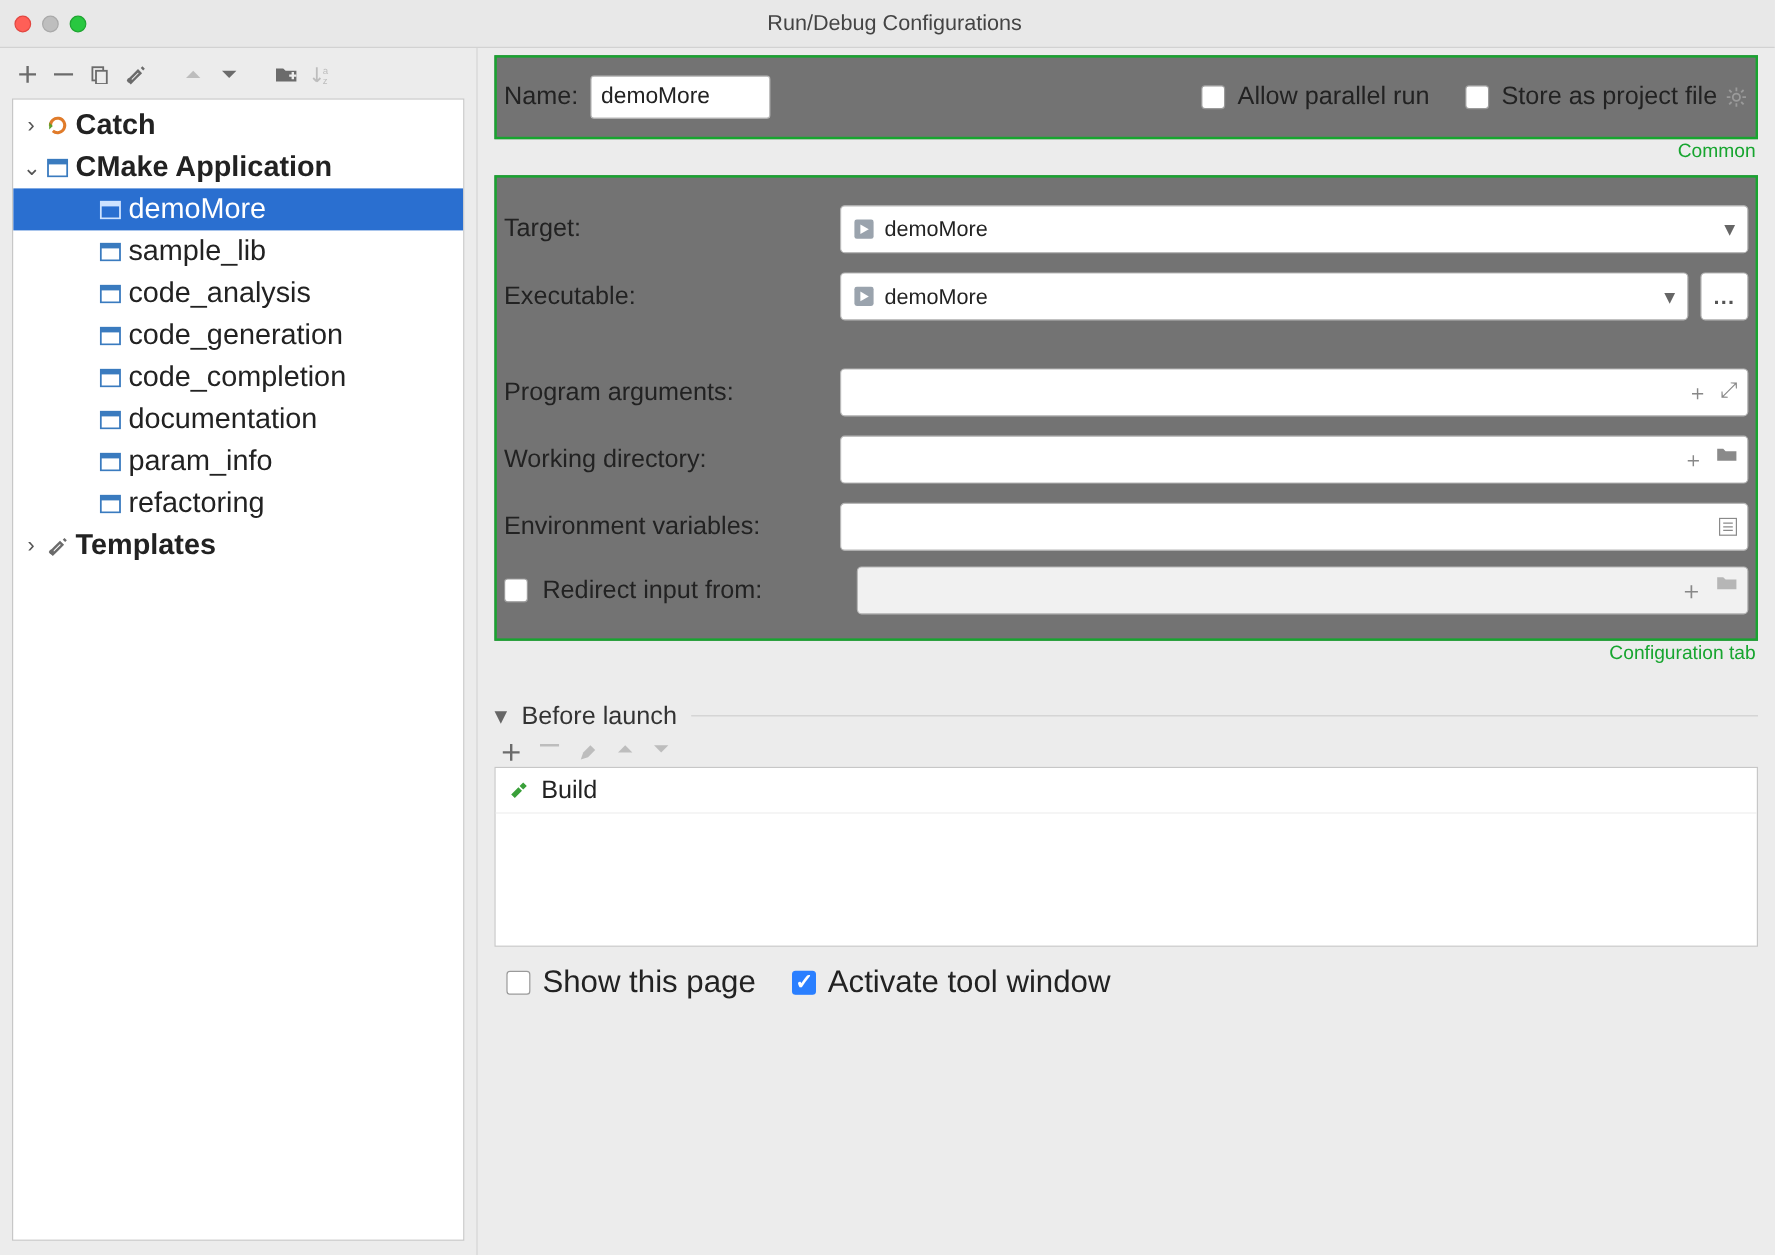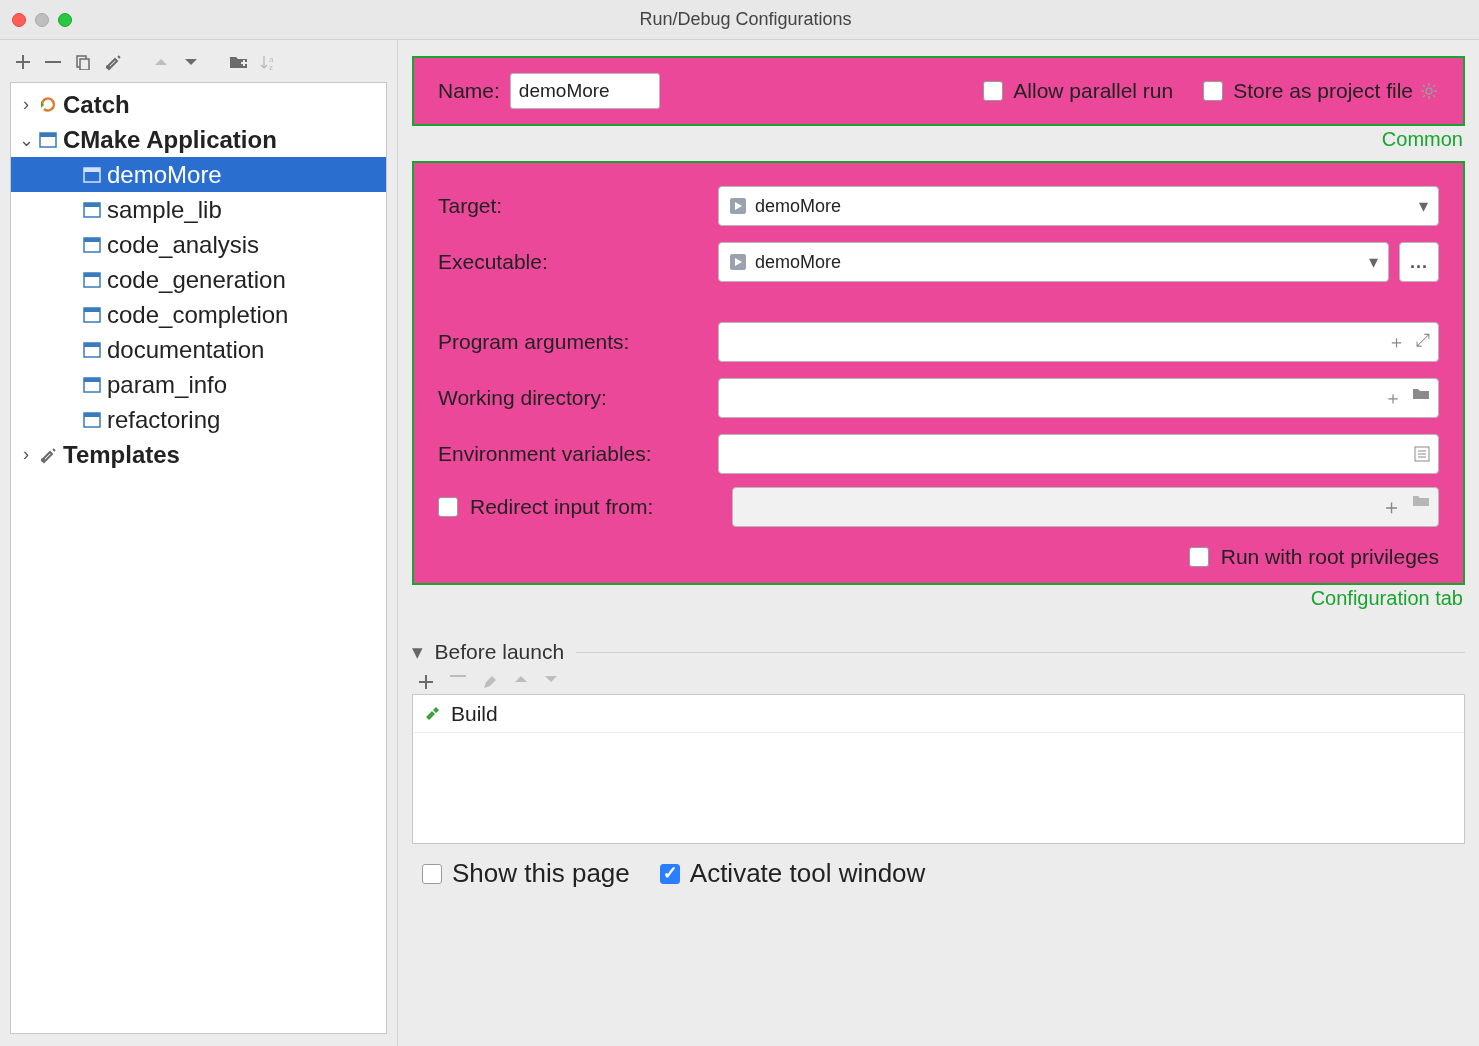--- a/index.html
+++ b/index.html
@@ -59,26 +59,25 @@
   }
   .tree-row.selected { background:#2a6fd0; color:#fff; }
   .indent0 { padding-left: 8px; }
   .indent2 { padding-left: 72px; }
   .tree-label { font-size:24px; }
   .bold { font-weight:700; }
   .chev { width:14px; display:inline-block; text-align:center; color:#555;}
   .content { flex:1; padding: 6px 14px 10px 14px; overflow:auto; }
   .panel {
     border: 2px solid #17a52f;
-    padding: 10px 24px;
-    background: #ec4899;
-    margin-top: 10px;
+    padding: 10px 6px;
+    background: #737373;
   }
   .panel-label {
-    text-align:right; color:#17a52f; font-size:20px;
+    text-align:right; color:#17a52f; font-size:16px;
     margin: 2px 2px 10px 0;
   }
   .row { display:flex; align-items:center; min-height: 46px; margin: 10px 0; }
   .lab { width: 280px; font-size:21px; color:#222; }
   .input {
     background:#fff; border:1px solid #b8b8b8; height:36px;
     padding: 4px 8px; font-size:19px; color:#222;
     border-radius:3px;
   }
   .name-input { width: 150px; margin-left: 10px; }
@@ -388,24 +387,20 @@
             <span>＋</span>
             <span>
                 <svg width="18" height="14">
                   <path d="M1 3h5l2 2h9v8H1z" fill="#b6b6b6"></path>
                 </svg>
               </span>
           </span>
         </div>
       </div>
 
-      <div class="cb-row" style="margin-top:18px;margin-bottom:4px;">
-        <span class="cb"></span>
-        <span>Run with root privileges</span>
-      </div>
     </div>
     <div class="panel-label">Configuration tab</div>
 
     <div class="section-head">
       <span style="color:#666">▾</span>
       <span>Before launch</span>
       <span class="line"></span>
     </div>
     <div class="bl-toolbar">
       <span>

